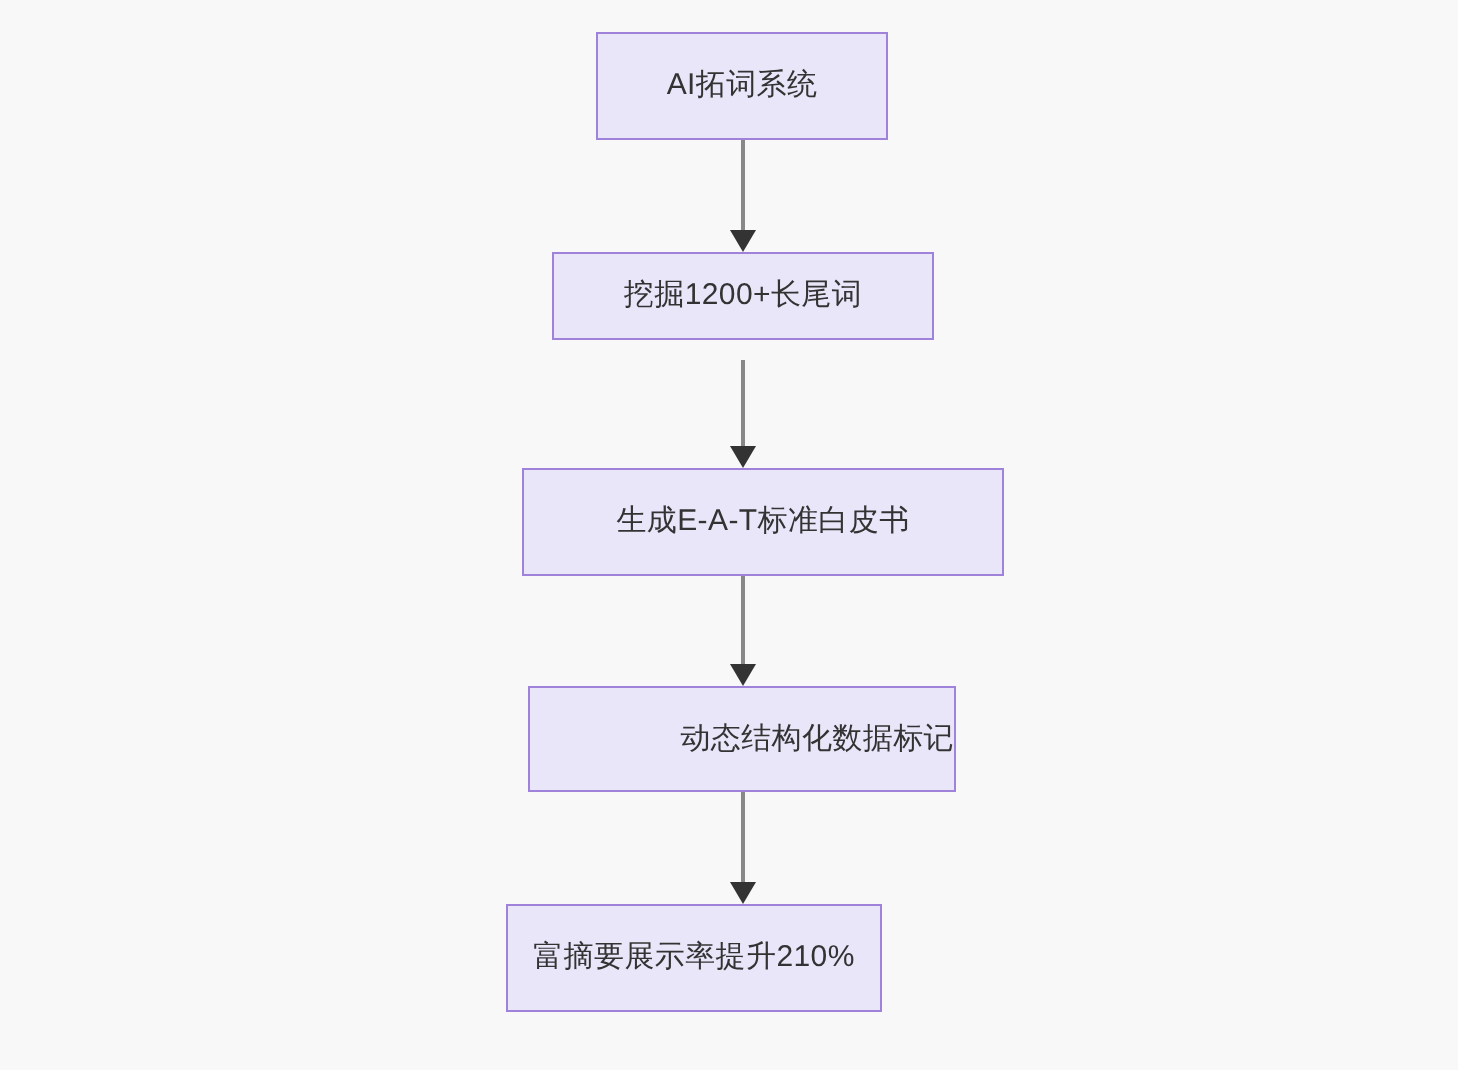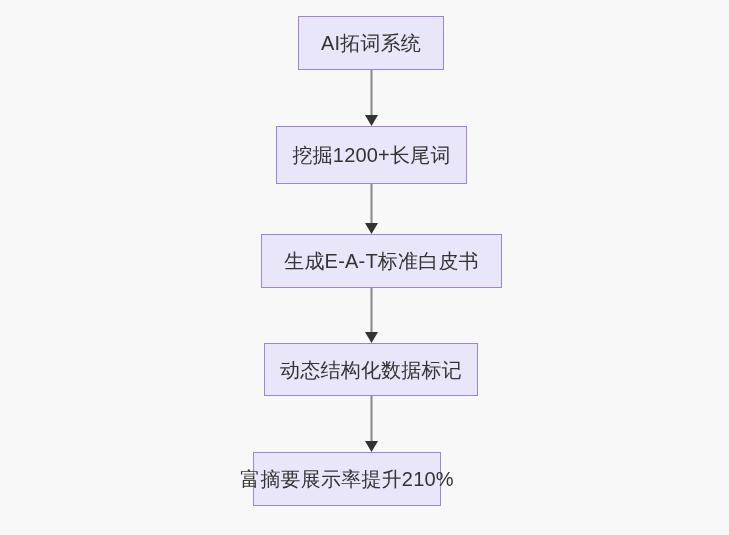--- a/index.html
+++ b/index.html
@@ -23,21 +23,21 @@
   .node {
     position: absolute;
     box-sizing: border-box;
     background: #eae6fa;
     border: 1.6px solid #9f82d9;
     border-radius: 0;
     display: flex;
     align-items: center;
     justify-content: center;
     color: #333333;
-    font-size: 20px;
+    font-size: 15px;
     line-height: 1.3;
     letter-spacing: 0.2px;
     white-space: nowrap;
     text-align: center;
   }
   .edge {
     position: absolute;
     width: 0;
     height: 0;
     overflow: visible;
@@ -73,25 +73,25 @@
     </div>
     <div class="edge" style="left: 371px; top: 396px;">
       <svg width="17" height="58" style="left: -8.5px;">
         <line x1="8.5" y1="0" x2="8.5" y2="48" stroke="#888888" stroke-width="2"></line>
         <polygon points="2,45 15,45 8.5,56" fill="#333333"></polygon>
       </svg>
     </div>
     <div class="node" style="left: 298px; top: 16px; width: 146px; height: 54px; background: rgb(234, 230, 250); border-color: rgb(159, 130, 217); color: rgb(51, 51, 51);">
       <span>AI拓词系统</span>
     </div>
-    <div class="node" style="left: 276px; top: 126px; width: 191px; height: 58px; background: rgb(234, 230, 250); border-color: rgb(159, 130, 217); color: rgb(51, 51, 51);">
+    <div class="node" style="left: 276px; top: 126px; width: 191px; height: 44px; background: rgb(234, 230, 250); border-color: rgb(159, 130, 217); color: rgb(51, 51, 51);">
       <span>挖掘1200+长尾词</span>
     </div>
     <div class="node" style="left: 261px; top: 234px; width: 241px; height: 54px; background: rgb(234, 230, 250); border-color: rgb(159, 130, 217); color: rgb(51, 51, 51);">
       <span>生成E-A-T标准白皮书</span>
     </div>
-    <div class="node" style="left: 264px; top: 343px; width: 214px; height: 53px; background: rgb(234, 230, 250); border-color: rgb(159, 130, 217); color: rgb(51, 51, 51);">
+    <div class="node" style="left: 264px; top: 343px; width: 214px; height: 53px; background: rgb(234, 230, 250); border-color: rgb(159, 130, 217); color: rgb(51, 51, 51); justify-content: flex-end;">
       <span>动态结构化数据标记</span>
     </div>
     <div class="node" style="left: 253px; top: 452px; width: 188px; height: 54px; background: rgb(234, 230, 250); border-color: rgb(159, 130, 217); color: rgb(51, 51, 51);">
       <span>富摘要展示率提升210%</span>
     </div>
   </div>
 
 </body></html>

